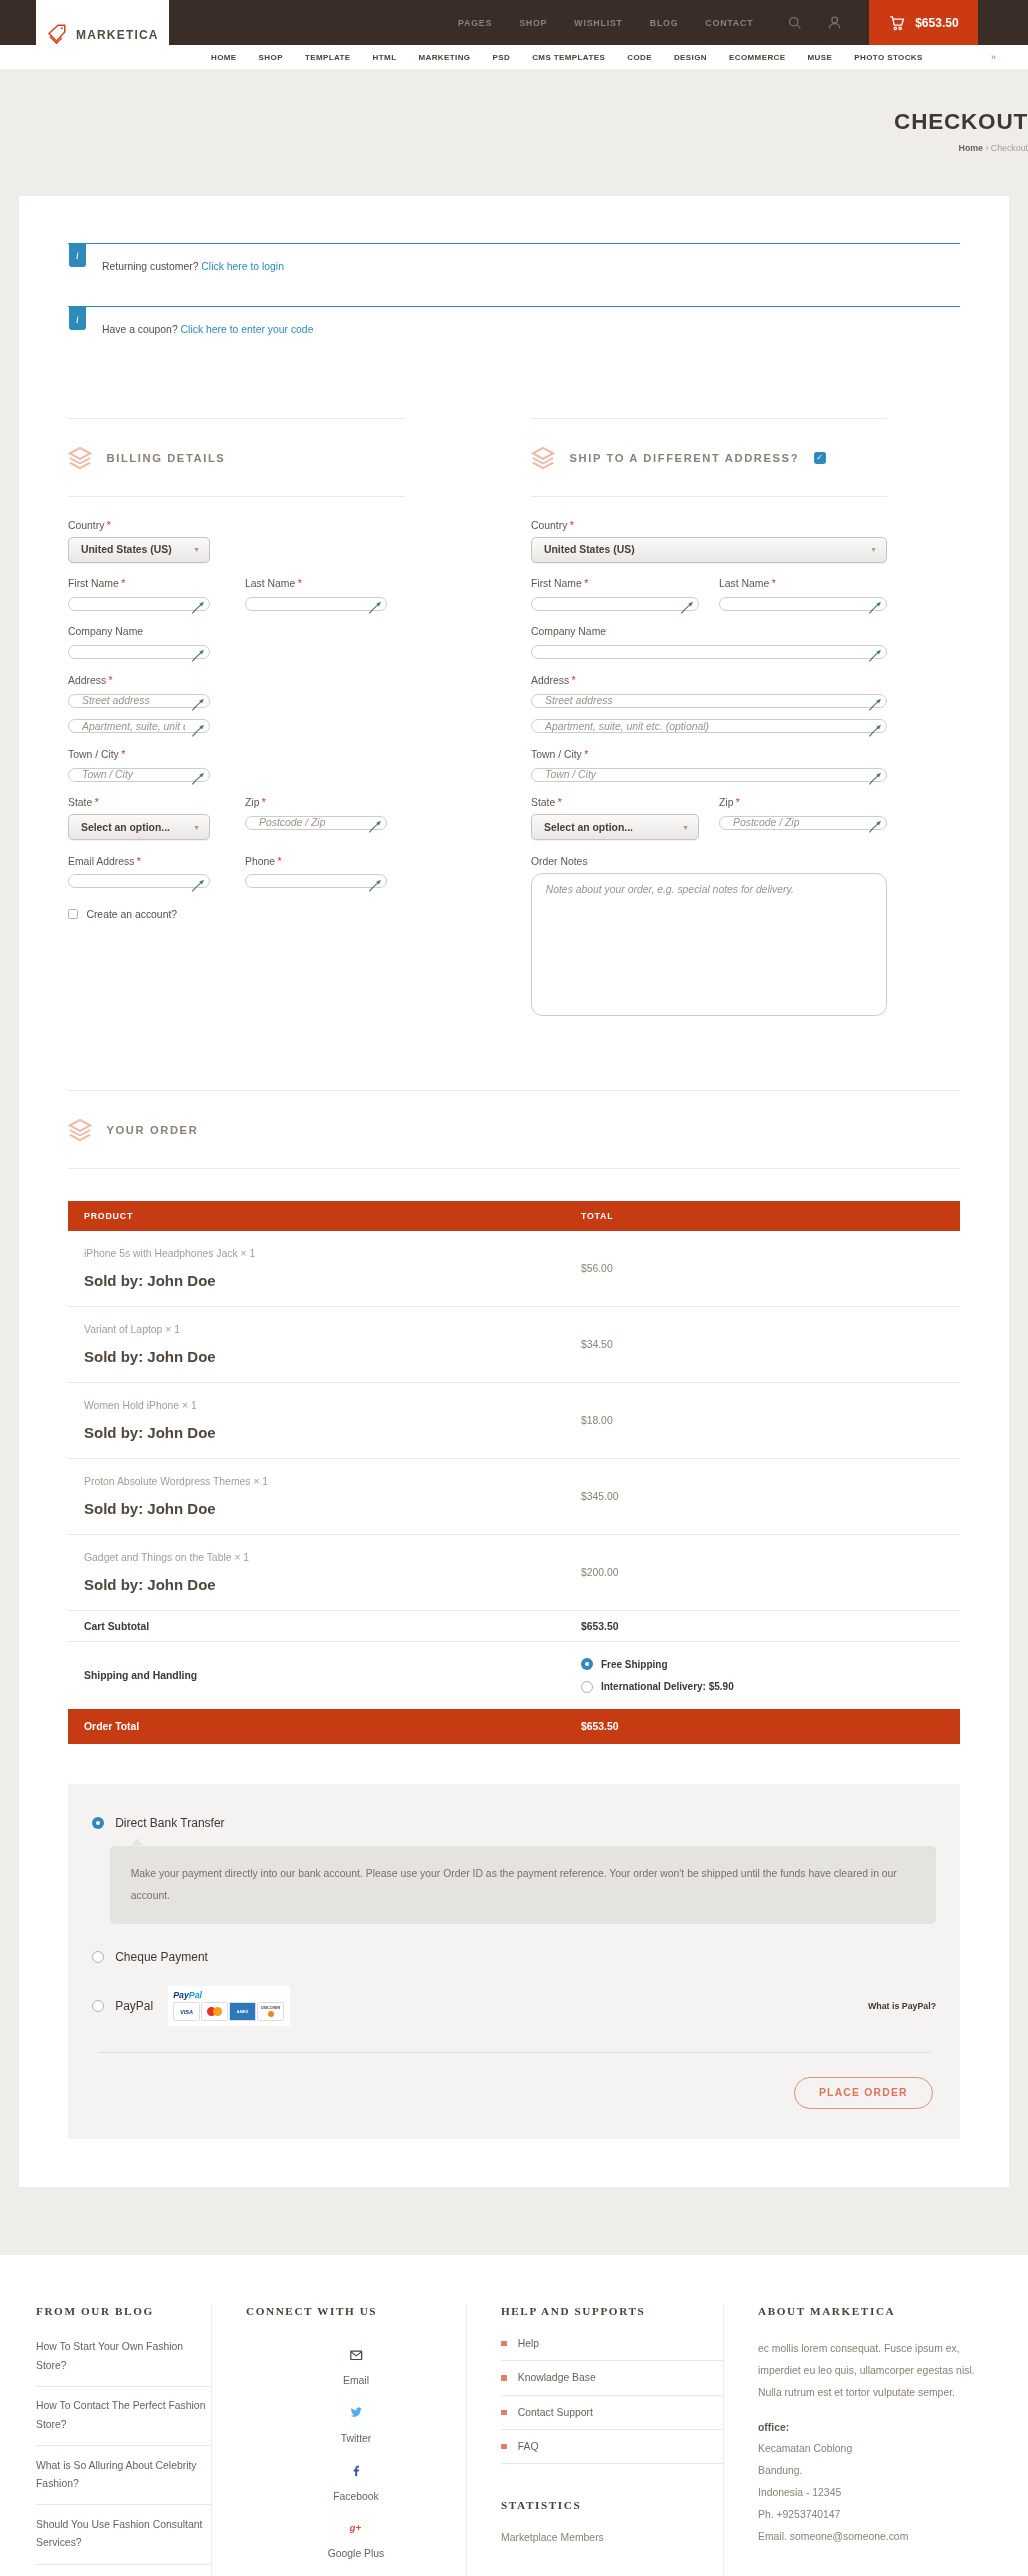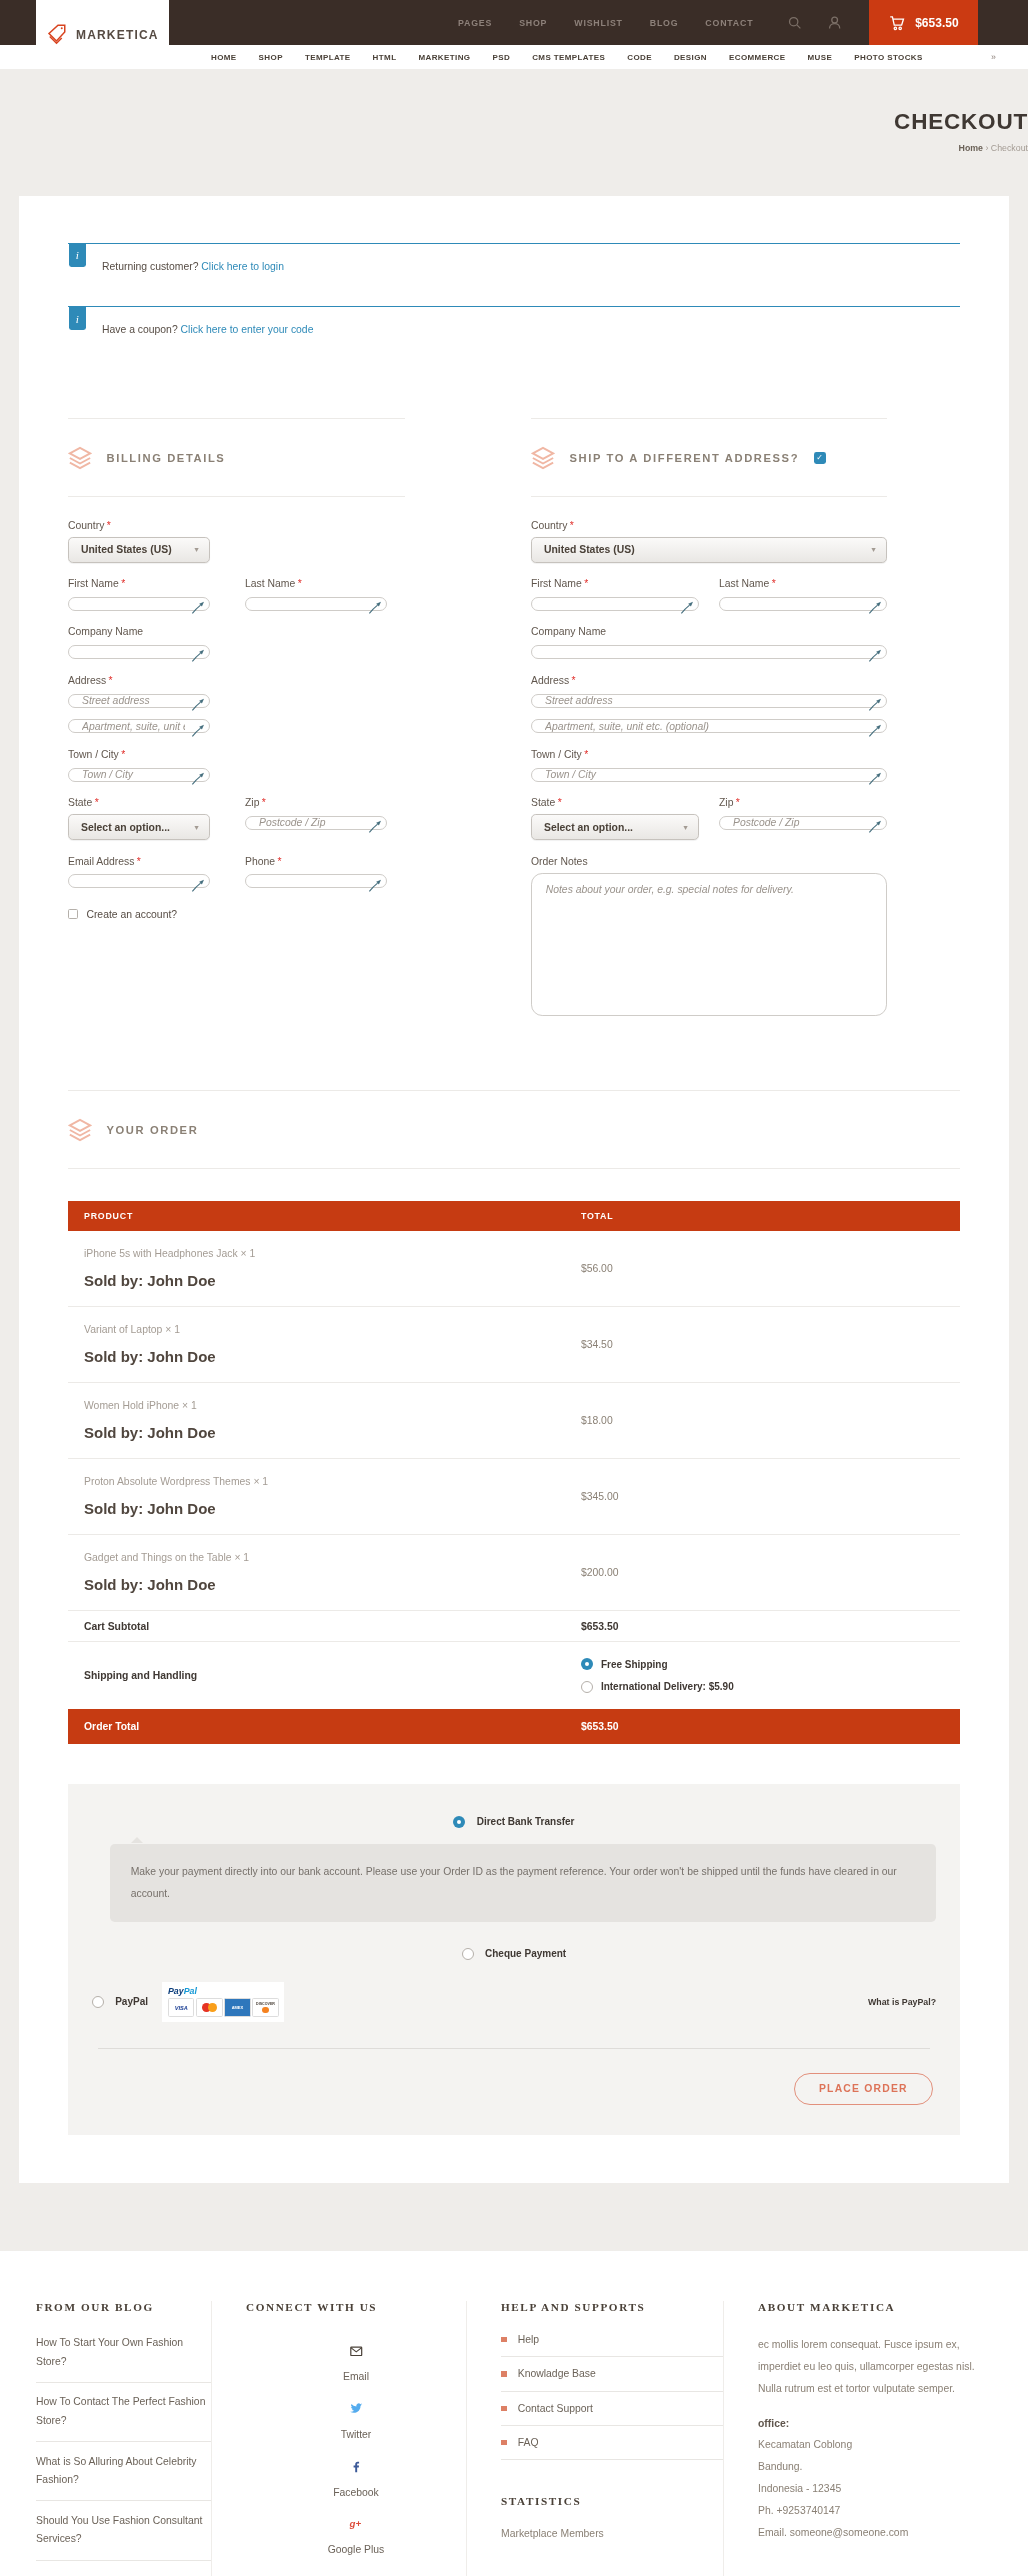--- a/index.html
+++ b/index.html
@@ -74,21 +74,21 @@
   .srow .val { font-size:10.4px; font-weight:bold; color:#3f3833; }
   .ship-opts { display:flex; flex-direction:column; gap:10.4px; padding:4.8px 0; }
   .opt { display:flex; align-items:center; gap:8px; font-size:10px; font-weight:bold; color:#3f3833;text-align:center; }
   .radio-on { width:12px; height:12px; border-radius:50%; background:#2e8ab8; position:relative; }
   .radio-on::after { content:""; position:absolute; width:4px; height:4px; border-radius:50%; background:#fff; left:4px; top:4px; }
   .radio-off { width:12px; height:12px; border-radius:50%; background:#fff; border:0.8px solid #b5b0aa; }
   .totalbar { display:flex; background:#c63b12; height:35px; align-items:center; color:#fff; font-size:10.4px; font-weight:bold; }
 
   
   .paybox { background:#f4f3f1; margin-top:40px; padding:32px 24px 27px; }
-  .pm { display:flex; align-items:center; gap:11.2px; font-size:10px; font-weight:bold; color:#3f3833;justify-content:center; }
+  .pm { display:flex; align-items:center; gap:11.2px; font-size:12px; font-weight:normal; color:#3f3833; }
   .pm-desc { background:#e5e3e0; border-radius:4.8px; margin:16px 0 26px 17.7px; padding:17px 21px; font-size:10.4px; color:#76706a; line-height:2.1; position:relative; }
   .pm-desc::before { content:""; position:absolute; top:-6.4px; left:21px; border-left:6.4px solid transparent; border-right:6.4px solid transparent; border-bottom:6.4px solid #e5e3e0; }
   .pm-paypal { margin-top:22.5px; display:flex; align-items:center; gap:11.2px; }
   .cards { background:#fff; padding:4px 5.6px 4.8px; width:122px; margin-left:3.2px; }
   .pp-logo { font-size:8.8px; font-weight:bold; font-style:italic; }
   .pp-1 { color:#0c3e7c; } .pp-2 { color:#1599d6; }
   .cardrow { display:flex; gap:1.6px; margin-top:2.4px; }
   .mini { width:26.5px; height:18.5px; border:0.8px solid #ddd; border-radius:1.6px; display:flex; align-items:center; justify-content:center; font-size:5.6px; font-weight:bold; background:#fff; }
   .mini.visa { color:#1a3e94; font-style:italic; }
   .mini.mc { gap:0; }

